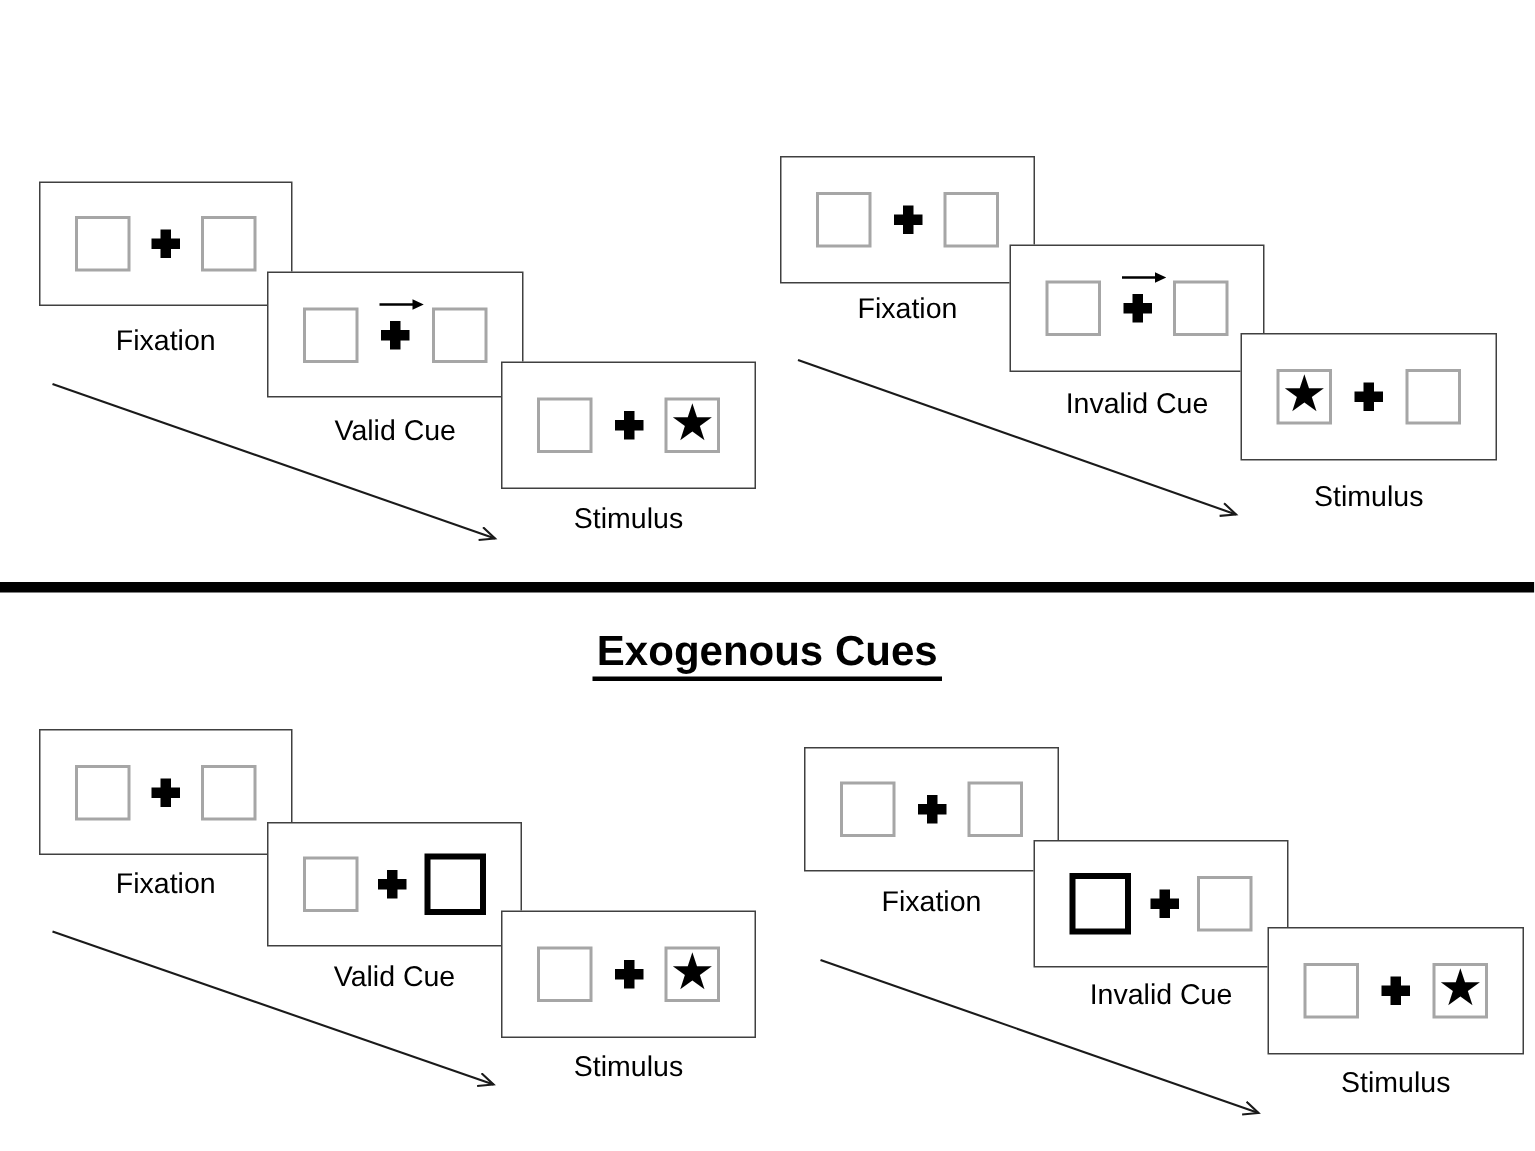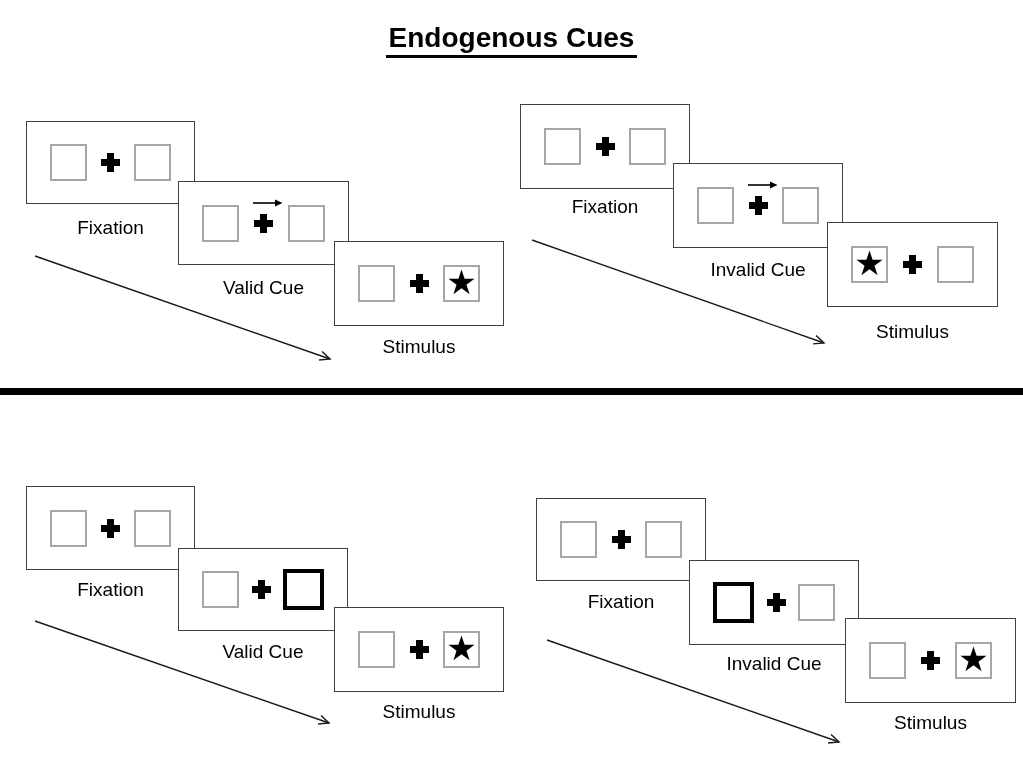--- a/index.html
+++ b/index.html
@@ -106,26 +106,26 @@
     left: 0; top: 0;
     pointer-events: none;
   }
   .overlay line { stroke: #1a1a1a; stroke-width: 1.4; }
 </style>
 </head>
 <body>
 
 <div class="canvas">
 
-  <div class="title" style="top:22px">
-    <span class="title-text">Endogenous Cues</span>
-  </div>
 
   <div class="divider" style="top:388px"></div>
 
+  <div class="title" style="top:418px">
+    <span class="title-text">Exogenous Cues</span>
+  </div>
 
   <div>
     <div class="panel" style="left:26px;top:121px;width:169px;height:83px">
       <div class="box"></div>
       <div class="cross-wrap">
           <div class="plus"></div>
         </div>
       <div class="box"></div>
     </div>
     <div class="plabel" style="left:26px;top:217px;width:169px">Fixation</div>

